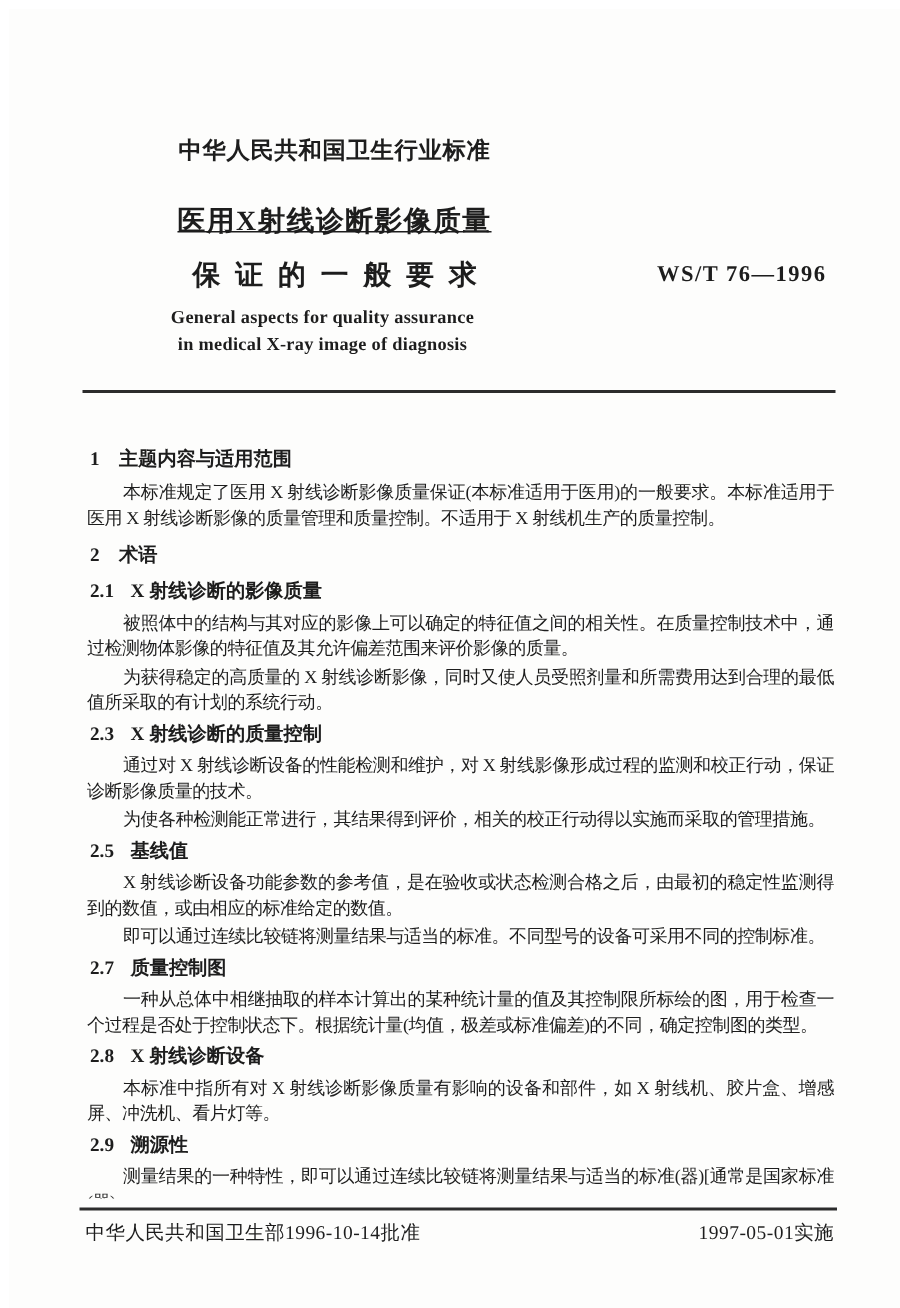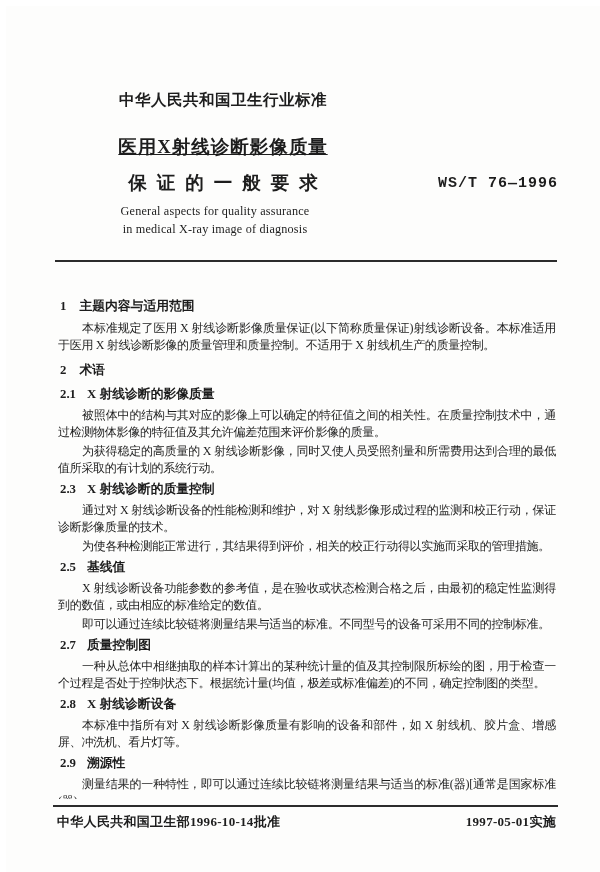--- a/index.html
+++ b/index.html
@@ -50,35 +50,34 @@
     font-size: 18.5px;
     font-weight: bold;
     letter-spacing: 10px;
     padding-left: 10px;
     white-space: nowrap;
   }
   .title-en {
     position: absolute;
     left: 0; right: 16px;
     font-size: 12.2px;
-    font-weight: normal;
+    font-weight: bold;
     letter-spacing: 0.2px;
     white-space: nowrap;
   }
   .title-en.l1 { top: 194px; }
   .title-en.l2 { top: 212px; }
   .std-number {
     position: absolute;
     left: 430px;
     top: 167px;
     font-size: 15px;
     font-weight: bold;
     letter-spacing: 1px;
     white-space: nowrap;
-    font-family: Liberation Mono, monospace;
   }
   .rule {
     position: absolute;
     height: 2px;
     background: #2c2c2c;
   }
   .rule.top { left: 47px; right: 47px; top: 252px; }
   .rule.bottom { left: 45px; right: 46px; top: 797px; }
   
   .content {
@@ -109,21 +108,21 @@
   }
   
   .footer {
     position: absolute;
     left: 47px;
     right: 46px;
     top: 803px;
     display: flex;
     justify-content: space-between;
     font-size: 13px;
-    font-weight: bold;
+    font-weight: normal;
     letter-spacing: 0.3px;
     white-space: nowrap;
     align-items: flex-end;
   }
 </style>
 </head>
 <body>
 
 <div class="page">
 
@@ -137,21 +136,21 @@
 
   <div class="std-number">WS/T 76—1996</div>
 
   <div class="rule top"></div>
 
   <div class="content">
       <div class="h1">
         <span class="hnum">1</span>
         <span>主题内容与适用范围</span>
       </div>
-      <div class="para">本标准规定了医用 X 射线诊断影像质量保证(以下简称质量保证)射线诊断设备。本标准适用于医用 X 射线诊断影像的质量管理和质量控制。不适用于 X 射线机生产的质量控制。</div>
+      <div class="para">本标准规定了医用 X 射线诊断影像质量保证(本标准适用于医用)的一般要求。本标准适用于医用 X 射线诊断影像的质量管理和质量控制。不适用于 X 射线机生产的质量控制。</div>
       <div class="h1">
         <span class="hnum">2</span>
         <span>术语</span>
       </div>
       <div class="h2">
         <span class="hnum">2.1</span>
         <span>X 射线诊断的影像质量</span>
       </div>
       <div class="para">被照体中的结构与其对应的影像上可以确定的特征值之间的相关性。在质量控制技术中，通过检测物体影像的特征值及其允许偏差范围来评价影像的质量。</div>
       <div class="para">为获得稳定的高质量的 X 射线诊断影像，同时又使人员受照剂量和所需费用达到合理的最低值所采取的有计划的系统行动。</div>

